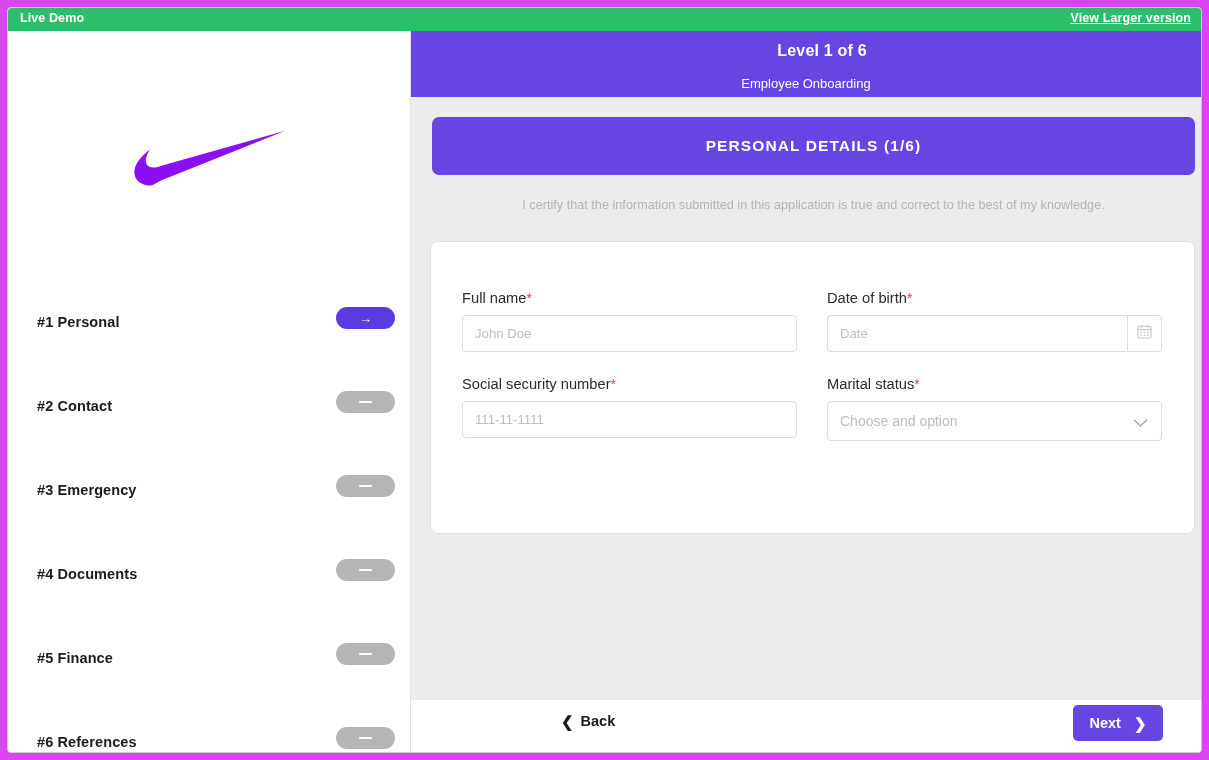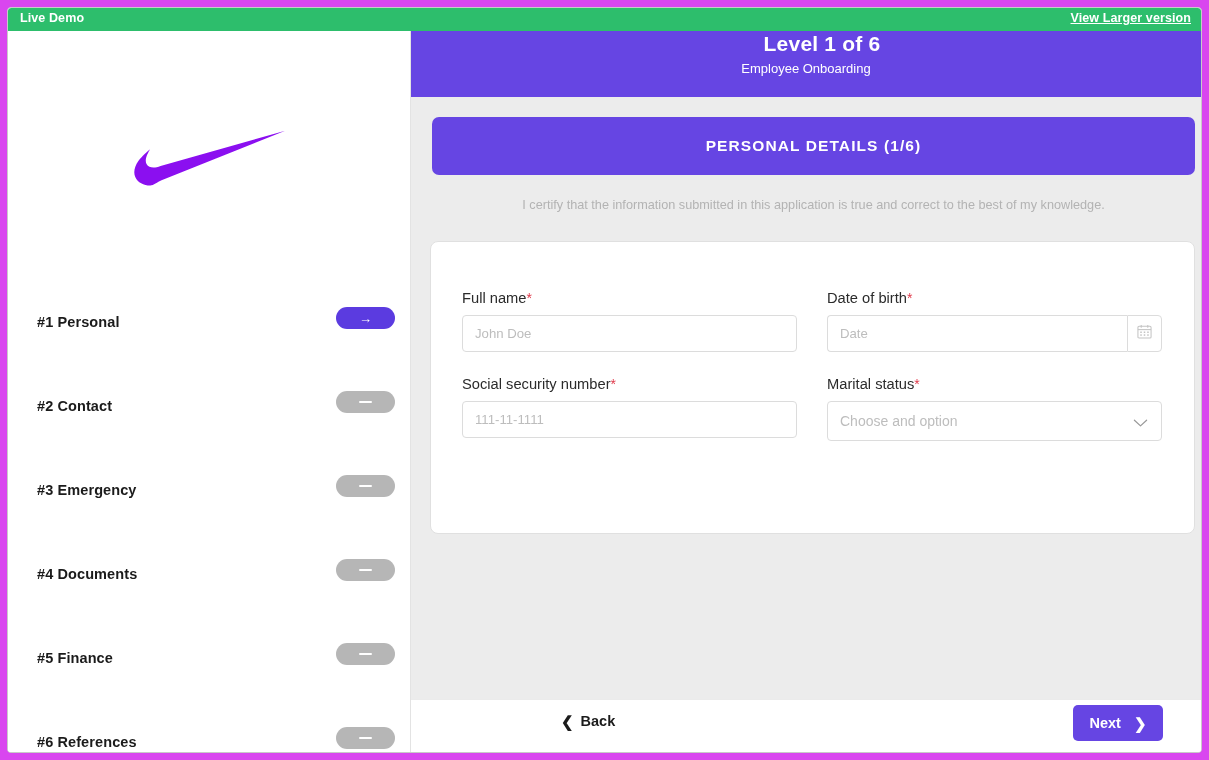--- a/index.html
+++ b/index.html
@@ -135,28 +135,28 @@
   #panel-header {
     position: absolute;
     left: 0; top: 0;
     width: 790px;
     height: 66px;
     background: #6645E3;
     color: #ffffff;
     text-align: center;
   }
   #level-title {
-    margin-top: 1px;
-    font-size: 21px;
+    margin-top: 11px;
+    font-size: 16px;
     font-weight: bold;
     letter-spacing: .2px;
     padding-left: 32px;
   }
   #level-subtitle {
-    margin-top: 5px;
+    margin-top: 16px;
     font-size: 13px;
     font-weight: normal;
   }
 
   #section-banner {
     position: absolute;
     left: 21px; top: 86px;
     width: 763px;
     height: 58px;
     background: #6645E3;

